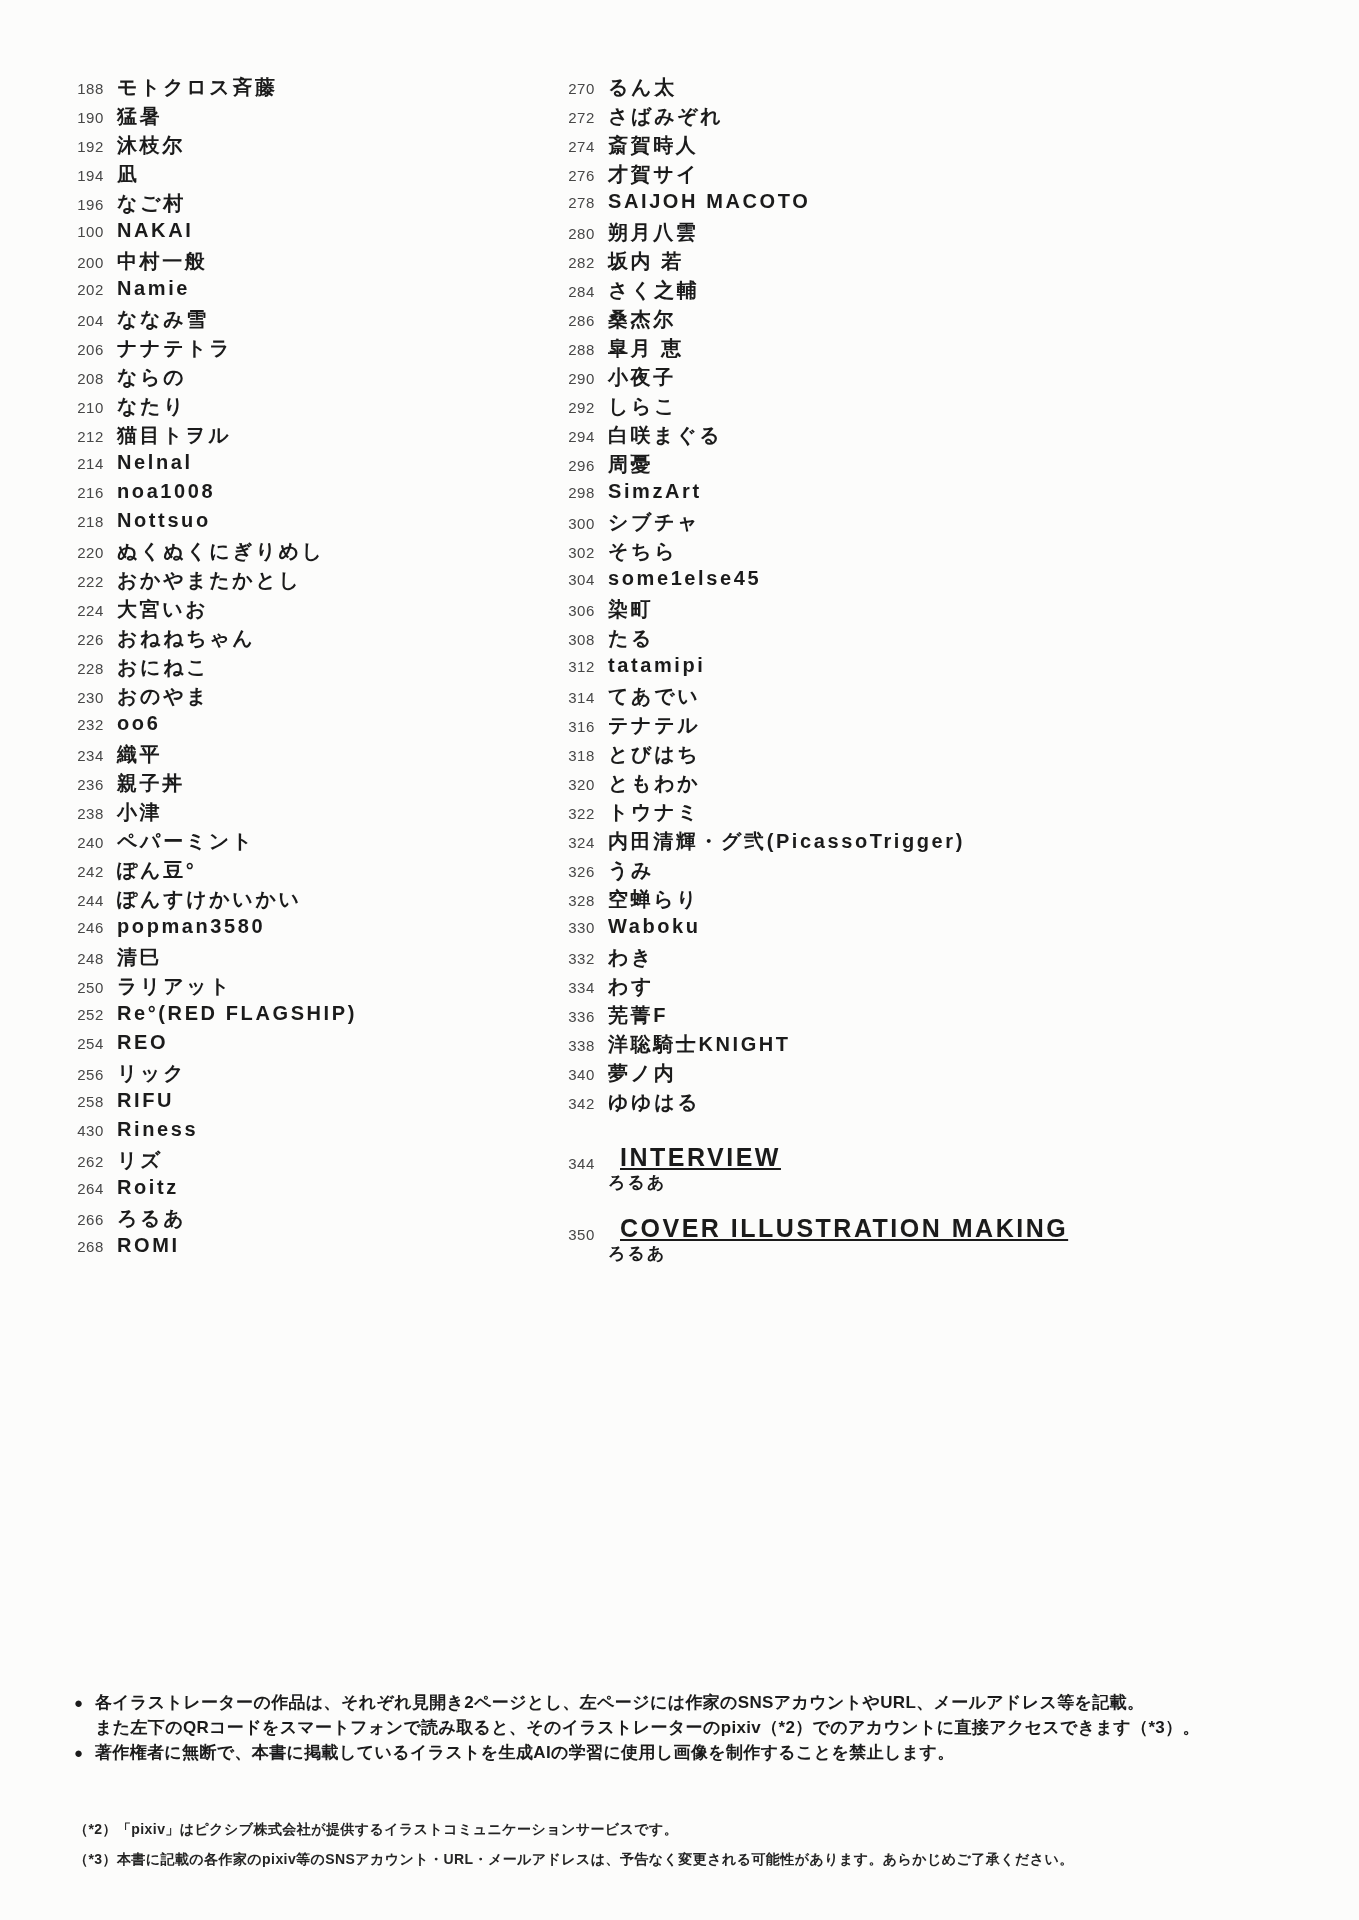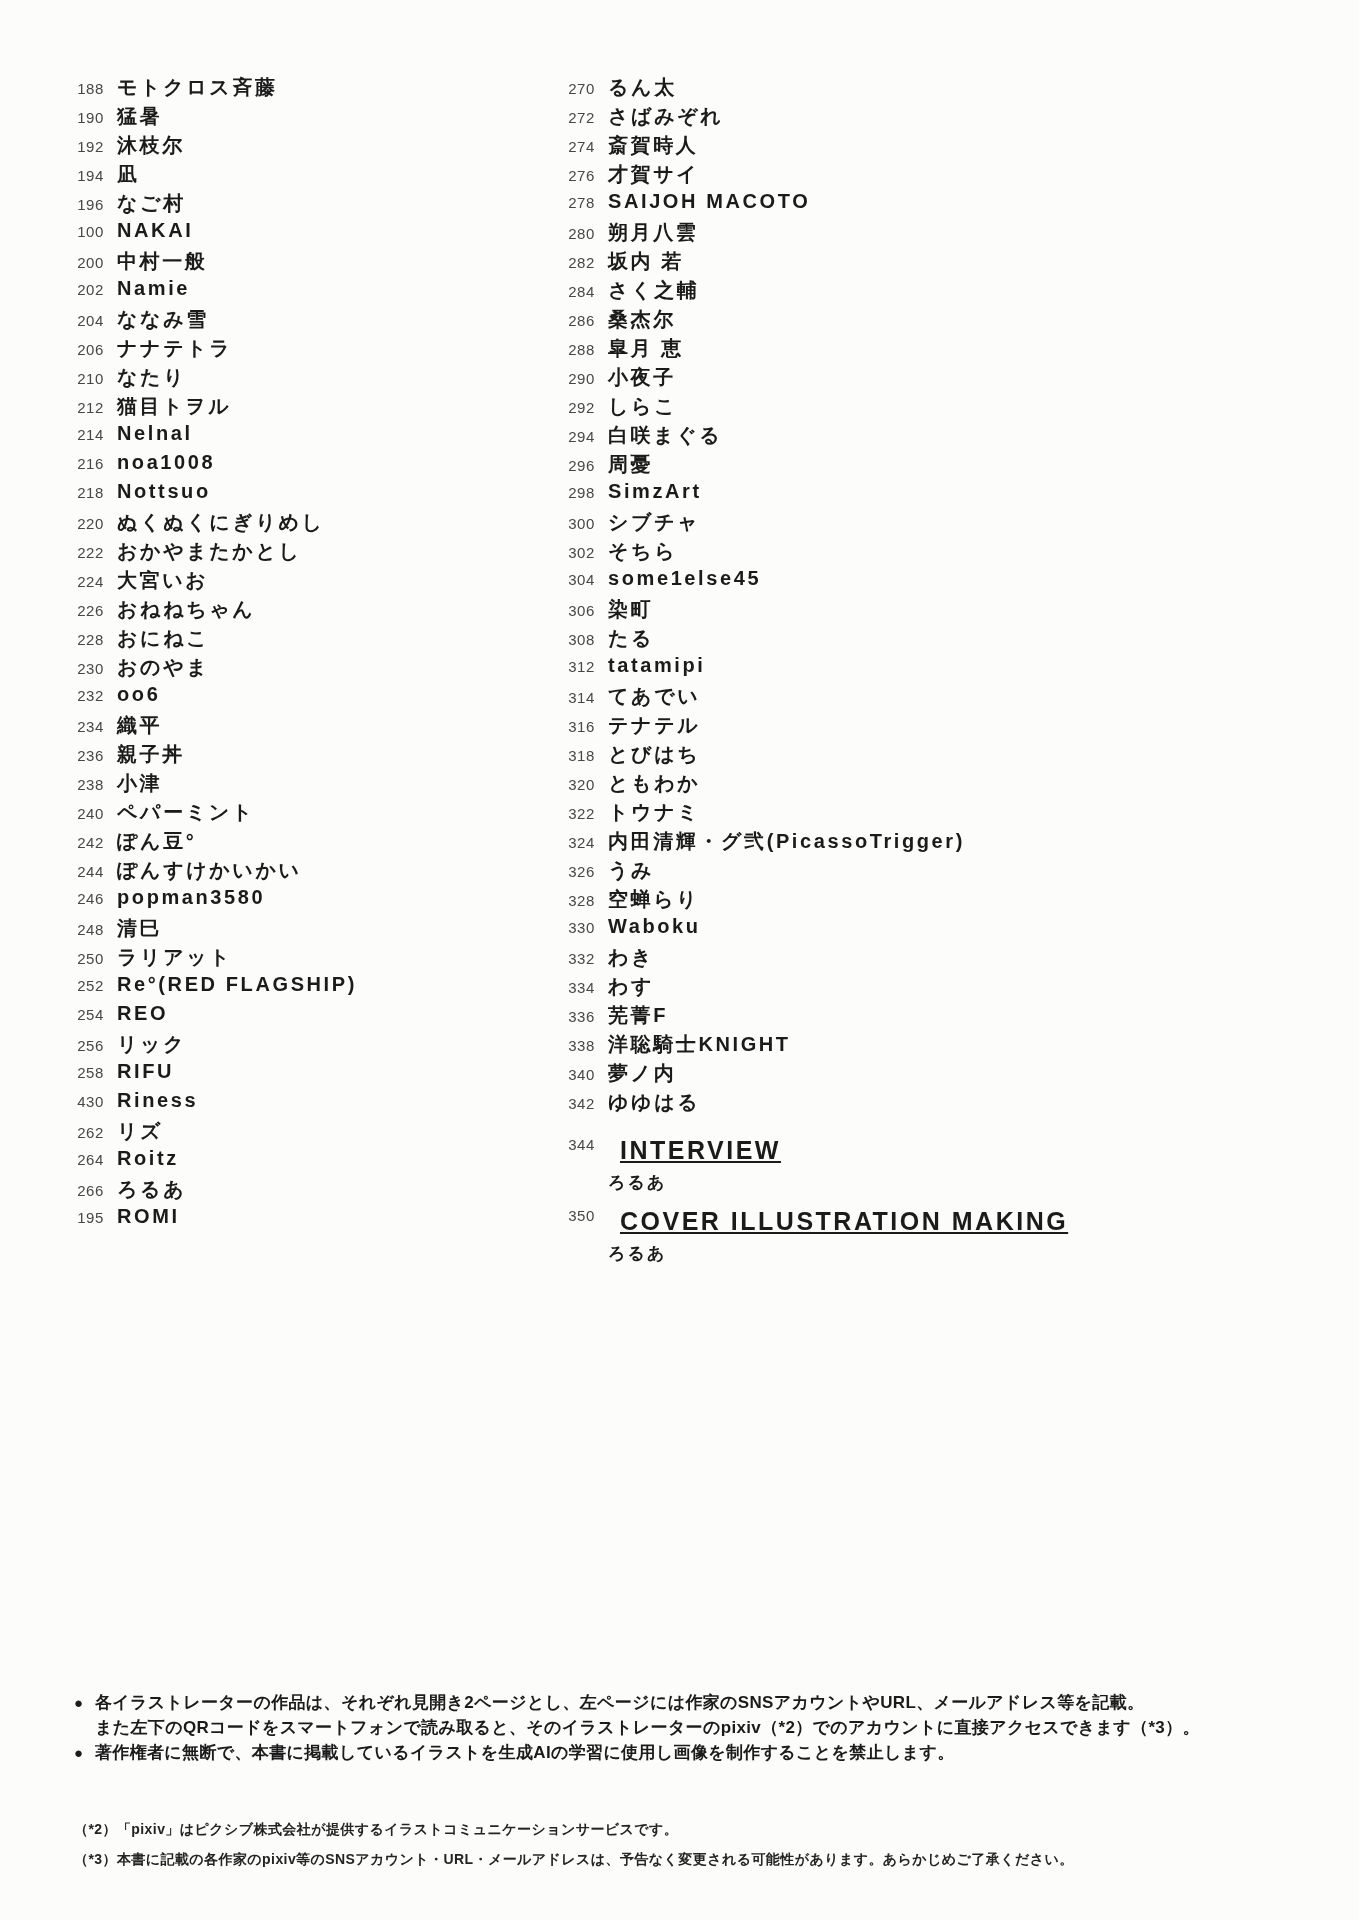--- a/index.html
+++ b/index.html
@@ -40,21 +40,21 @@
     font-size:20px;
     font-weight:700;
     color:#1b1b1b;
     letter-spacing:0.13em;
     white-space:nowrap;
   }
   .features{margin-top:18px;}
   .feature{margin-bottom:13px;}
   .feature-row{
     display:flex;
-    align-items:flex-start;
+    align-items:flex-end;
     height:36px;
   }
   .ftitle{
     margin-left:25px;
     font-size:25px;
     font-weight:700;
     color:#1b1b1b;
     letter-spacing:0.1em;
     white-space:nowrap;
     text-decoration:underline;
@@ -153,20 +153,24 @@
       <div class="entry">
         <span class="num">204</span>
         <span class="name">ななみ雪</span>
       </div>
 
       <div class="entry">
         <span class="num">206</span>
         <span class="name">ナナテトラ</span>
       </div>
 
+      <div class="entry">
+        <span class="num">208</span>
+        <span class="name">ならの</span>
+      </div>
 
       <div class="entry">
         <span class="num">210</span>
         <span class="name">なたり</span>
       </div>
 
       <div class="entry">
         <span class="num">212</span>
         <span class="name">猫目トヲル</span>
       </div>
@@ -300,21 +304,21 @@
         <span class="num">264</span>
         <span class="name">Roitz</span>
       </div>
 
       <div class="entry">
         <span class="num">266</span>
         <span class="name">ろるあ</span>
       </div>
 
       <div class="entry">
-        <span class="num">195</span>
+        <span class="num">268</span>
         <span class="name">ROMI</span>
       </div>
     </div>
 
   <div class="col right">
     <div>
 
         <div class="entry">
           <span class="num">270</span>
           <span class="name">るん太</span>

